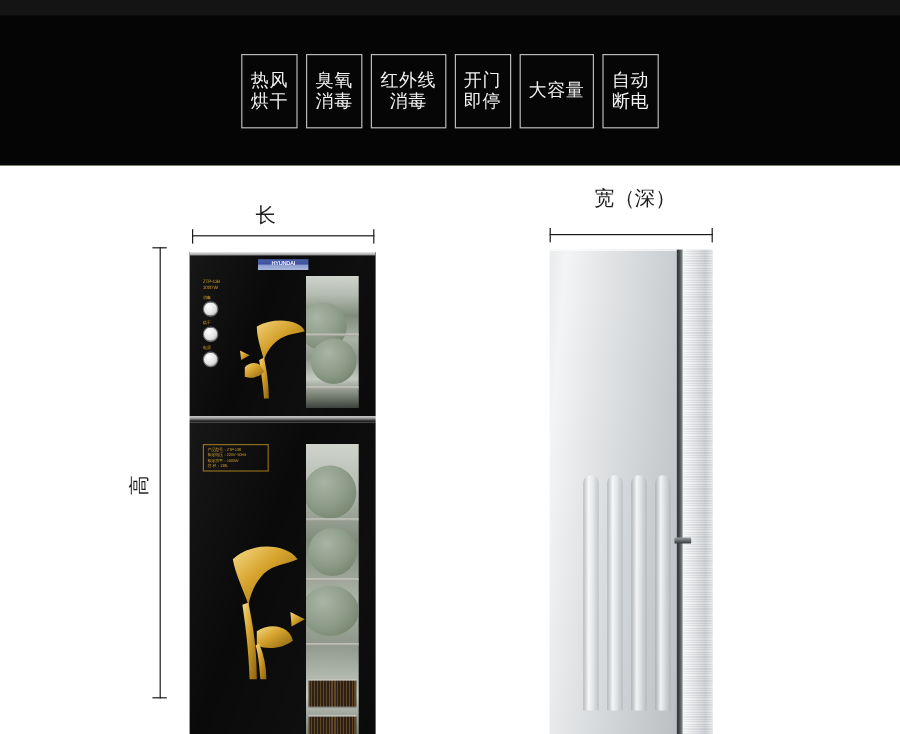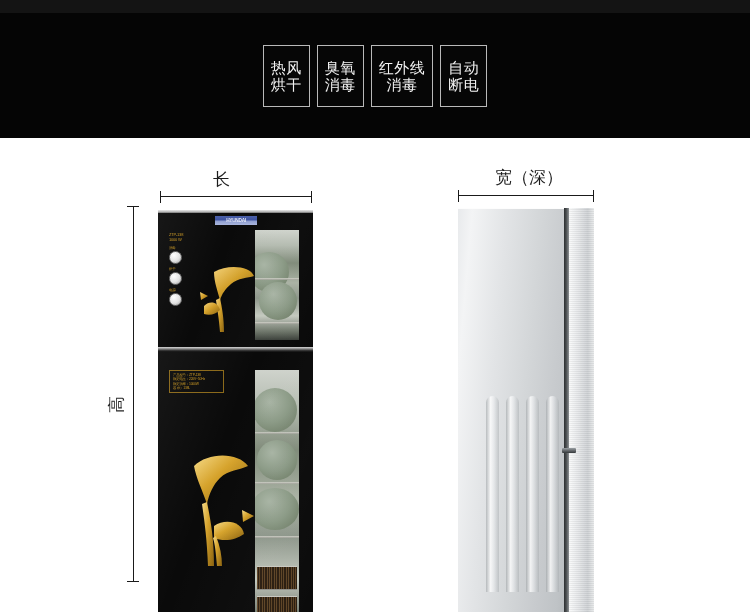--- a/index.html
+++ b/index.html
@@ -82,21 +82,21 @@
 
   
   .dim-label {
     position: absolute;
     color: #1d1d1d;
     font-family: "Liberation Serif", "DejaVu Serif", serif;
     font-size: 17px;
     white-space: nowrap;
   }
   .label-length { left: 213px; top: 30px; }
-  .label-width  { left: 495px; top: 28px; }
+  .label-width  { left: 495px; top: 16px; }
   .label-height {
     left: 108px;
     top: 255px;
     transform: rotate(-90deg);
     transform-origin: center center;
   }
 
   
   .hbracket {
     position: absolute;
@@ -375,20 +375,27 @@
           <div class="badge-line">热风</div>
           <div class="badge-line">烘干</div>
         </div>
         <div class="badge">
           <div class="badge-line">臭氧</div>
           <div class="badge-line">消毒</div>
         </div>
         <div class="badge">
           <div class="badge-line">红外线</div>
           <div class="badge-line">消毒</div>
+        </div>
+        <div class="badge">
+          <div class="badge-line">开门</div>
+          <div class="badge-line">即停</div>
+        </div>
+        <div class="badge">
+          <div class="badge-line">大容量</div>
         </div>
         <div class="badge">
           <div class="badge-line">自动</div>
           <div class="badge-line">断电</div>
         </div>
       </div>
   </div>
 
   <div class="diagram">
 

